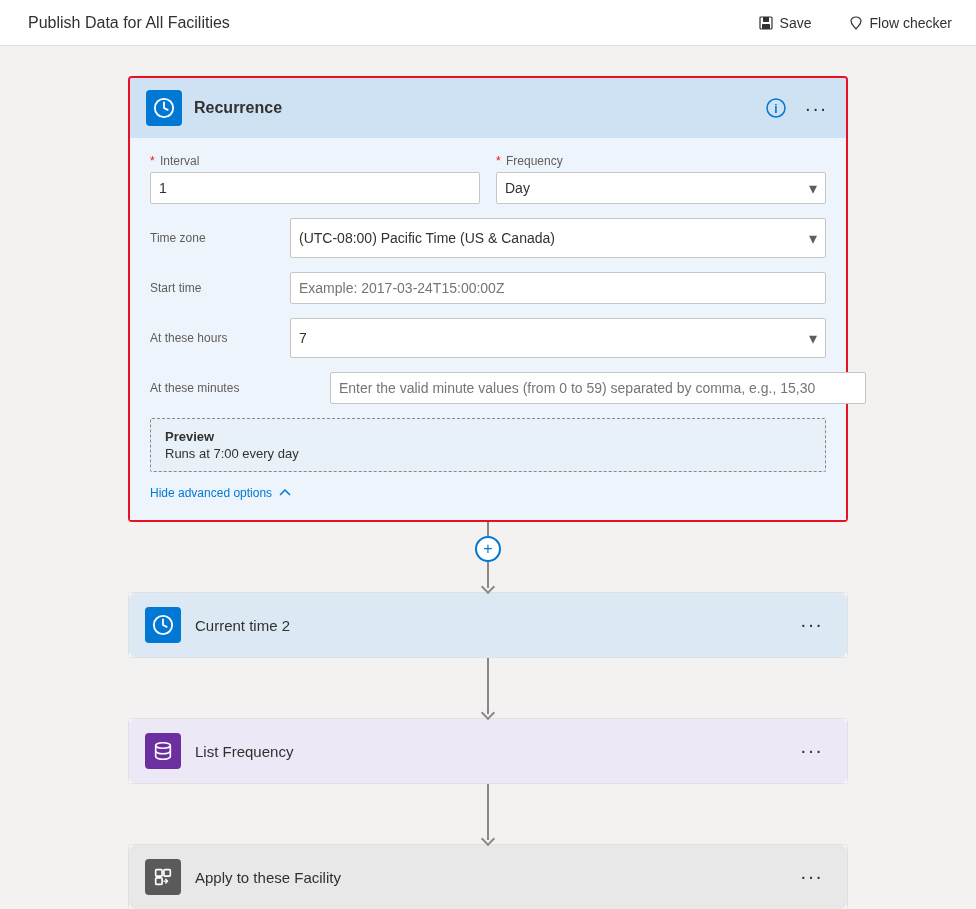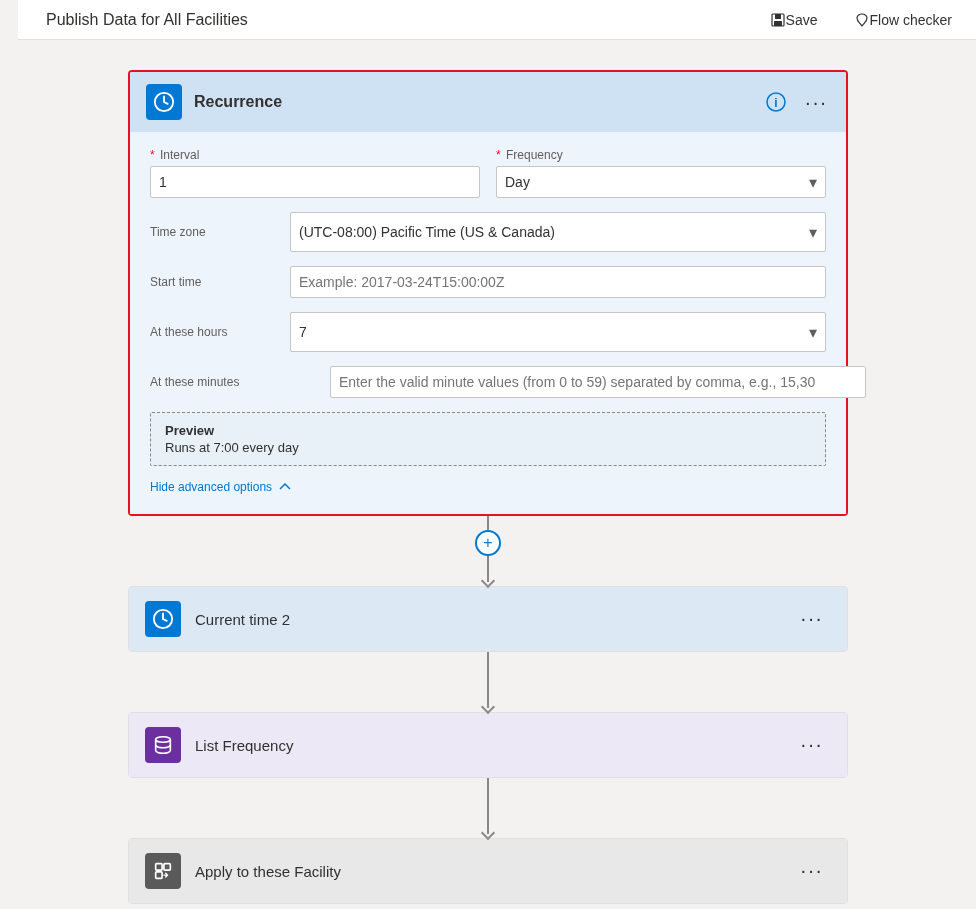--- a/index.html
+++ b/index.html
@@ -11,23 +11,22 @@
       overflow-x: hidden;
     }
 
     
     .top-nav {
       display: flex;
       align-items: center;
       justify-content: space-between;
       background: #fff;
       padding: 9px 16px;
-      height: 40px;
+      height: 46px;
       border-bottom: 1px solid #e0e0e0;
-      margin-left: 18px;
     }
     .top-nav-left {
       display: flex;
       align-items: center;
       gap: 12px;
     }
     .back-btn {
       background: none;
       border: none;
       cursor: pointer;
@@ -42,20 +41,21 @@
       font-weight: 400;
     }
     .top-nav-right {
       display: flex;
       align-items: center;
       gap: 20px;
     }
     .nav-btn {
       display: flex;
       align-items: center;
+      gap: 6px;
       background: none;
       border: none;
       cursor: pointer;
       font-size: 14px;
       color: #323130;
       padding: 4px 8px;
     }
     .nav-btn svg { width: 16px; height: 16px; }
 
     
@@ -334,21 +334,21 @@
       background: #fff;
       border: 1px solid #e0e0e0;
       border-radius: 4px;
       width: 720px;
     }
     .step-card-header {
       display: flex;
       align-items: center;
       padding: 14px 16px;
       gap: 14px;
-      border-radius: 0;
+      border-radius: 6px;
     }
     .step-card-header.blue-header {
       background: #dce9f5;
     }
     .step-card-header.pink-header {
       background: #ede8f5;
     }
     .step-card-header.gray-header {
       background: #e8e8e8;
     }

